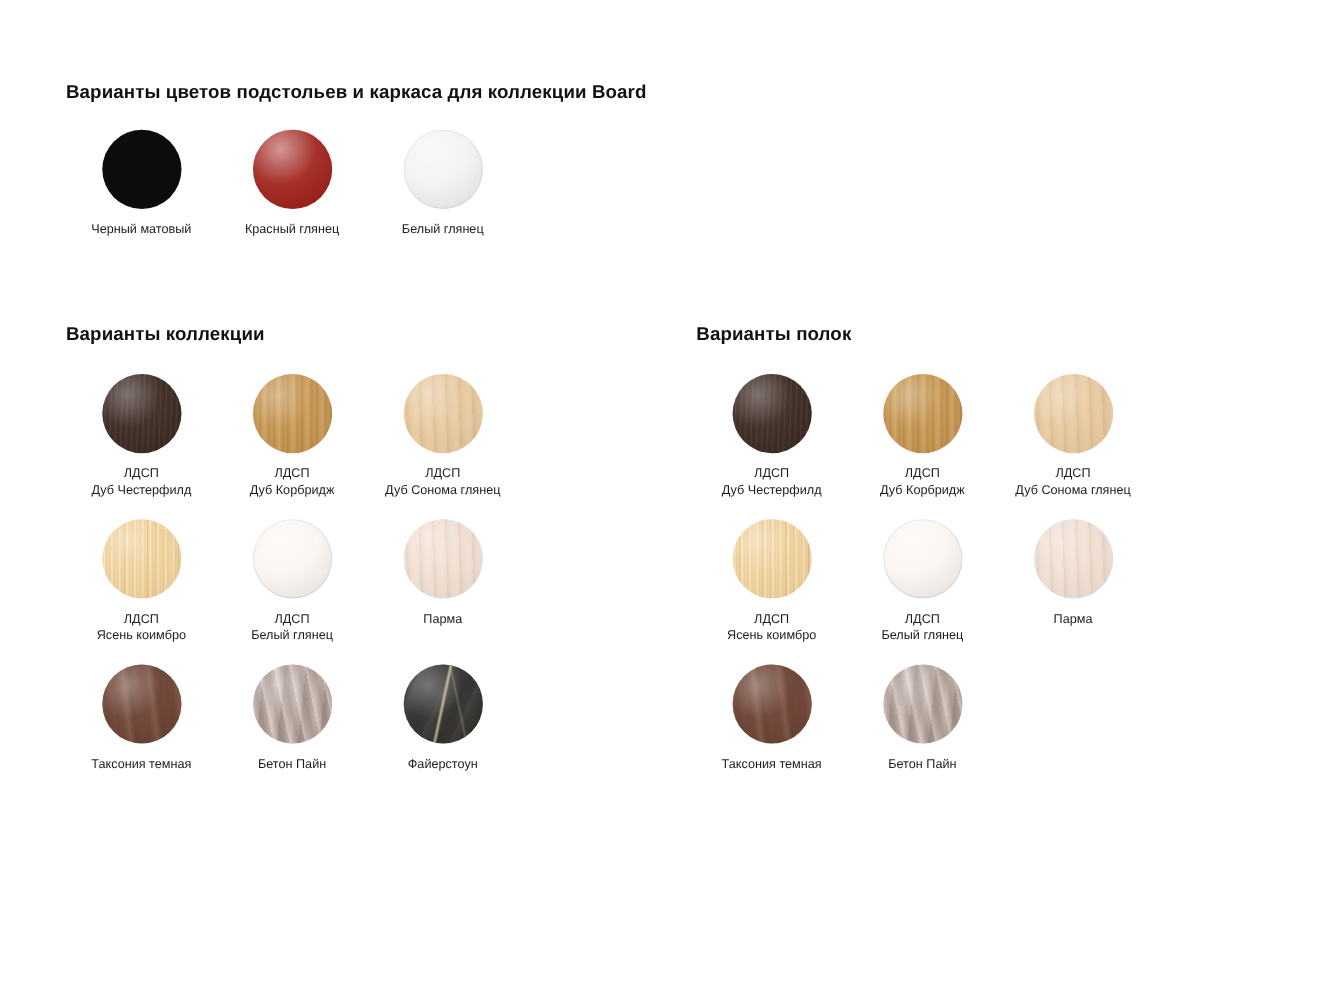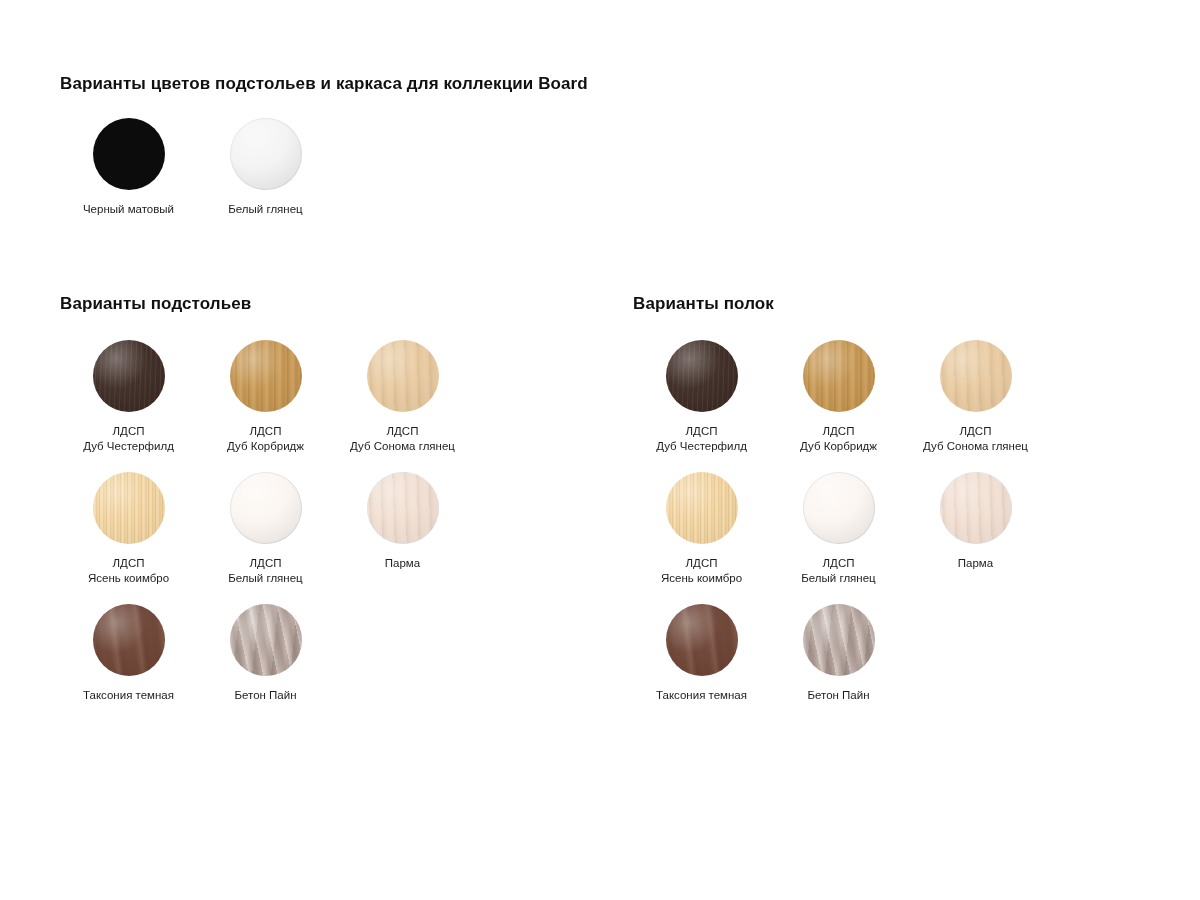--- a/index.html
+++ b/index.html
@@ -197,29 +197,35 @@
   <div class="block" style="left:60px; top:74px;text-align:center;">
     <div class="section-title">Варианты цветов подстольев и каркаса для коллекции Board</div>
   </div>
 
   <div class="block swatch-grid" style="left:60px; top:118px; width:430px;">
       <div class="swatch-cell row-gap">
         <div class="swatch-disc" style="background: rgb(12, 12, 12);"></div>
         <div class="swatch-label"><span>Черный матовый</span></div>
       </div>
       <div class="swatch-cell row-gap">
+        <div class="swatch-disc" style="background: rgb(156, 26, 18);">
+          <span class="gloss-strong"></span>
+        </div>
+        <div class="swatch-label"><span>Красный глянец</span></div>
+      </div>
+      <div class="swatch-cell row-gap">
         <div class="swatch-disc bordered" style="background: rgb(242, 242, 242);">
           <span class="gloss-strong"></span>
         </div>
         <div class="swatch-label"><span>Белый глянец</span></div>
       </div>
     </div>
 
   <div class="block" style="left:60px; top:294px;">
-    <div class="section-title">Варианты подстольев</div>
+    <div class="section-title">Варианты коллекции</div>
   </div>
 
   <div class="block swatch-grid" style="left:60px; top:340px; width:430px;">
       <div class="swatch-cell row-gap">
         <div class="swatch-disc" style="background: rgb(58, 39, 32);">
           <span class="grain grain-fine"></span>
           <span class="gloss"></span>
         </div>
         <div class="swatch-label"><span>ЛДСП</span><span class="l2">Дуб Честерфилд</span></div>
       </div>
@@ -263,20 +269,27 @@
           <span class="gloss"></span>
         </div>
         <div class="swatch-label"><span>Таксония темная</span></div>
       </div>
       <div class="swatch-cell row-gap">
         <div class="swatch-disc" style="background: rgb(183, 164, 156);">
           <span class="grain grain-concrete"></span>
           <span class="gloss"></span>
         </div>
         <div class="swatch-label"><span>Бетон Пайн</span></div>
+      </div>
+      <div class="swatch-cell row-gap">
+        <div class="swatch-disc" style="background: rgb(49, 48, 46);">
+          <span class="grain grain-marble"></span>
+          <span class="gloss"></span>
+        </div>
+        <div class="swatch-label"><span>Файерстоун</span></div>
       </div>
     </div>
 
   <div class="block" style="left:633px; top:294px;text-align:right;">
     <div class="section-title">Варианты полок</div>
   </div>
 
   <div class="block swatch-grid" style="left:633px; top:340px; width:420px;">
       <div class="swatch-cell row-gap">
         <div class="swatch-disc" style="background: rgb(58, 39, 32);">

